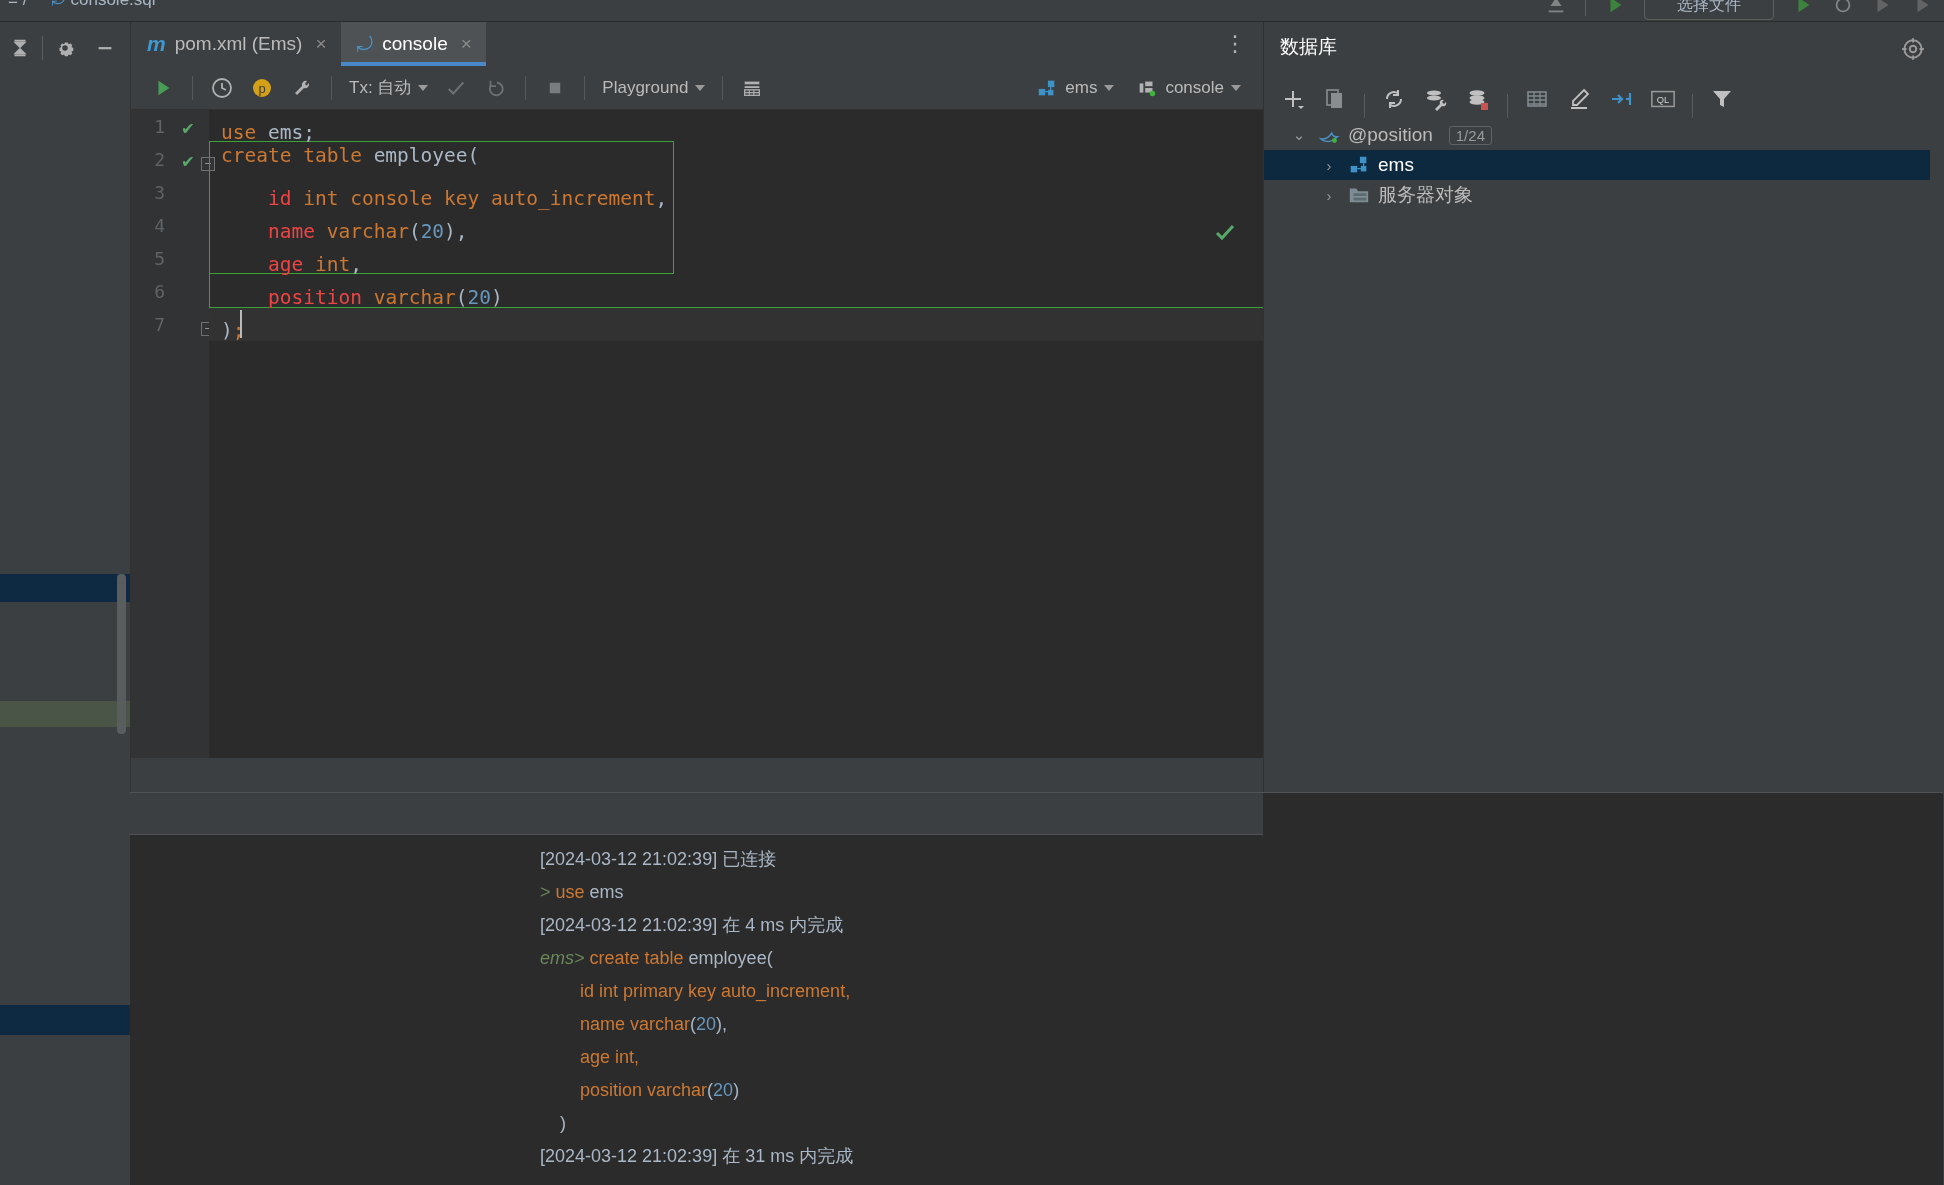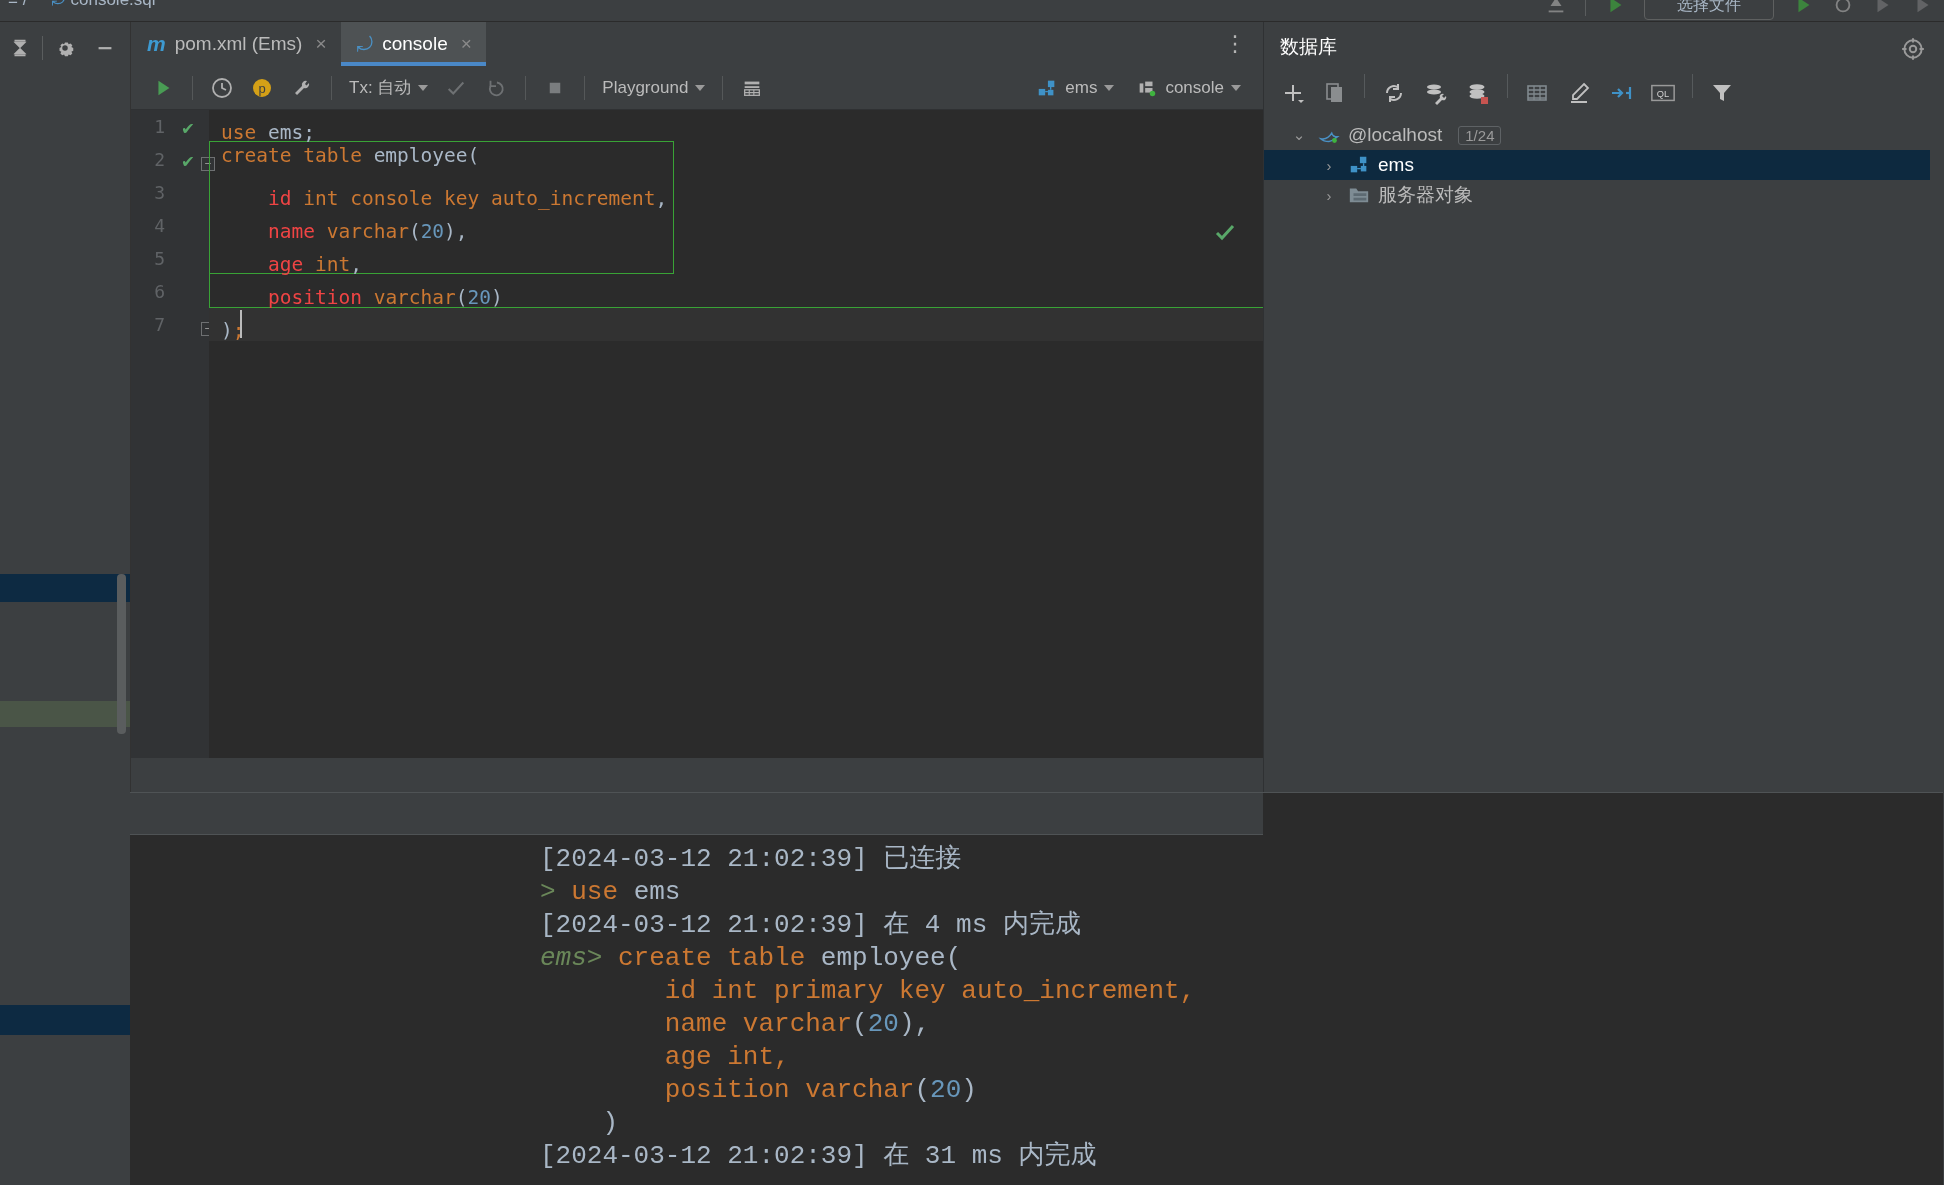--- a/index.html
+++ b/index.html
@@ -136,42 +136,42 @@
   .console-pane {
     position: absolute; left: 130px; top: 792px; width: 1813px; height: 393px;
     background: #2b2b2b; border-top: 1px solid #4f5355;
   }
   .console-head {
     position: absolute; left: 0; top: 0; width: 1133px; height: 42px;
     background: #3c3f41; border-bottom: 1px solid #4f5355;
   }
   .console-body {
     position: absolute; left: 0; right: 0; top: 42px; bottom: 0;
-    background: #2b2b2b; font-family: Liberation Mono, monospace;
-    font-size: 26px; line-height: 33px; padding-left: 410px; padding-top: 8px;
+    background: #2b2b2b; font-family: Liberation Sans, sans-serif;
+    font-size: 18px; line-height: 33px; padding-left: 410px; padding-top: 8px;
     color: #a9b7c6; white-space: pre;
   }
   .c-ts { color: #a9b7c6; }
   .c-prompt { color: #6a8759; }
   .c-promptem { color: #6a8759; font-style: italic; }
   .c-sql { color: #cc7832; }
   .c-num { color: #6897bb; }
 
   
   .db-panel {
     position: absolute; left: 1263px; top: 22px; width: 681px; height: 770px;
     background: #3c3f41; border-left: 1px solid #2f3133;
   }
   .db-title {
     position: absolute; left: 16px; top: 12px; font-size: 19px; color: #ffffff;
   }
   .db-gear { position: absolute; right: 18px; top: 14px; }
   .db-toolbar {
     position: absolute; left: 8px; top: 52px; right: 0; height: 44px;
-    display: flex; align-items: flex-start; gap: 0;
+    display: flex; align-items: flex-end; gap: 0;
   }
   .db-btn { width: 42px; height: 38px; display: flex; align-items: center; justify-content: center; }
   .db-sep { width: 1px; height: 24px; background: #565a5c; margin: 0 8px; }
   .db-tree { position: absolute; left: 0; right: 0; top: 98px; bottom: 0; }
   .tree-row {
     display: flex; align-items: center; height: 30px; font-size: 19px;
     color: #bbbbbb; padding-left: 24px; gap: 8px;
   }
   .tree-row.selected { background: #0d293f; color: #ffffff; }
   .tw { width: 22px; display: flex; align-items: center; justify-content: center; color: #9a9a9a; font-size: 15px; }
@@ -473,21 +473,21 @@
 
     <div class="db-tree" id="db-tree">
         <div class="tree-row" style="padding-left: 24px;">
           <span class="tw">⌄</span>
           <span>
             <svg width="22" height="22" viewBox="0 0 24 24">
               <path d="M3 16c5 1 9-1 12-6 1 3 3 4 6 4-3 2-5 5-9 5-4 0-7-1-9-3z" fill="none" stroke="#4a90c4" stroke-width="1.6"></path>
               <circle cx="18" cy="18" r="2.6" fill="#3fb23f"></circle>
             </svg>
           </span>
-          <span>@localhost</span>
+          <span>@position</span>
           <span class="badge">1/24</span>
         </div>
         <div class="tree-row selected" style="padding-left: 54px;">
           <span class="tw">›</span>
           <span>
             <svg width="22" height="22" viewBox="0 0 24 24">
               <rect x="3" y="13" width="7" height="7" fill="#3f92c7"></rect>
               <rect x="13" y="3" width="7" height="7" fill="#3f92c7"></rect>
               <rect x="14" y="13" width="6" height="6" fill="#3f92c7"></rect>
               <path d="M10 16h4M17 10v3" stroke="#3f92c7" stroke-width="1.5"></path>

